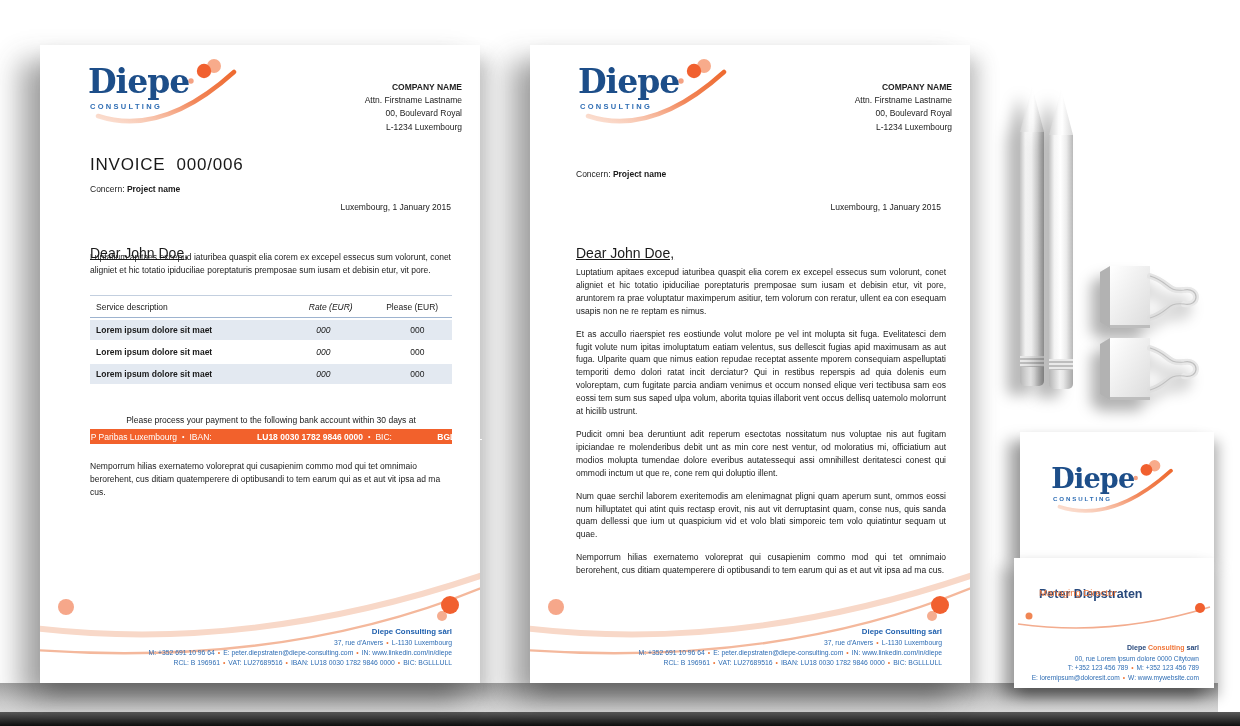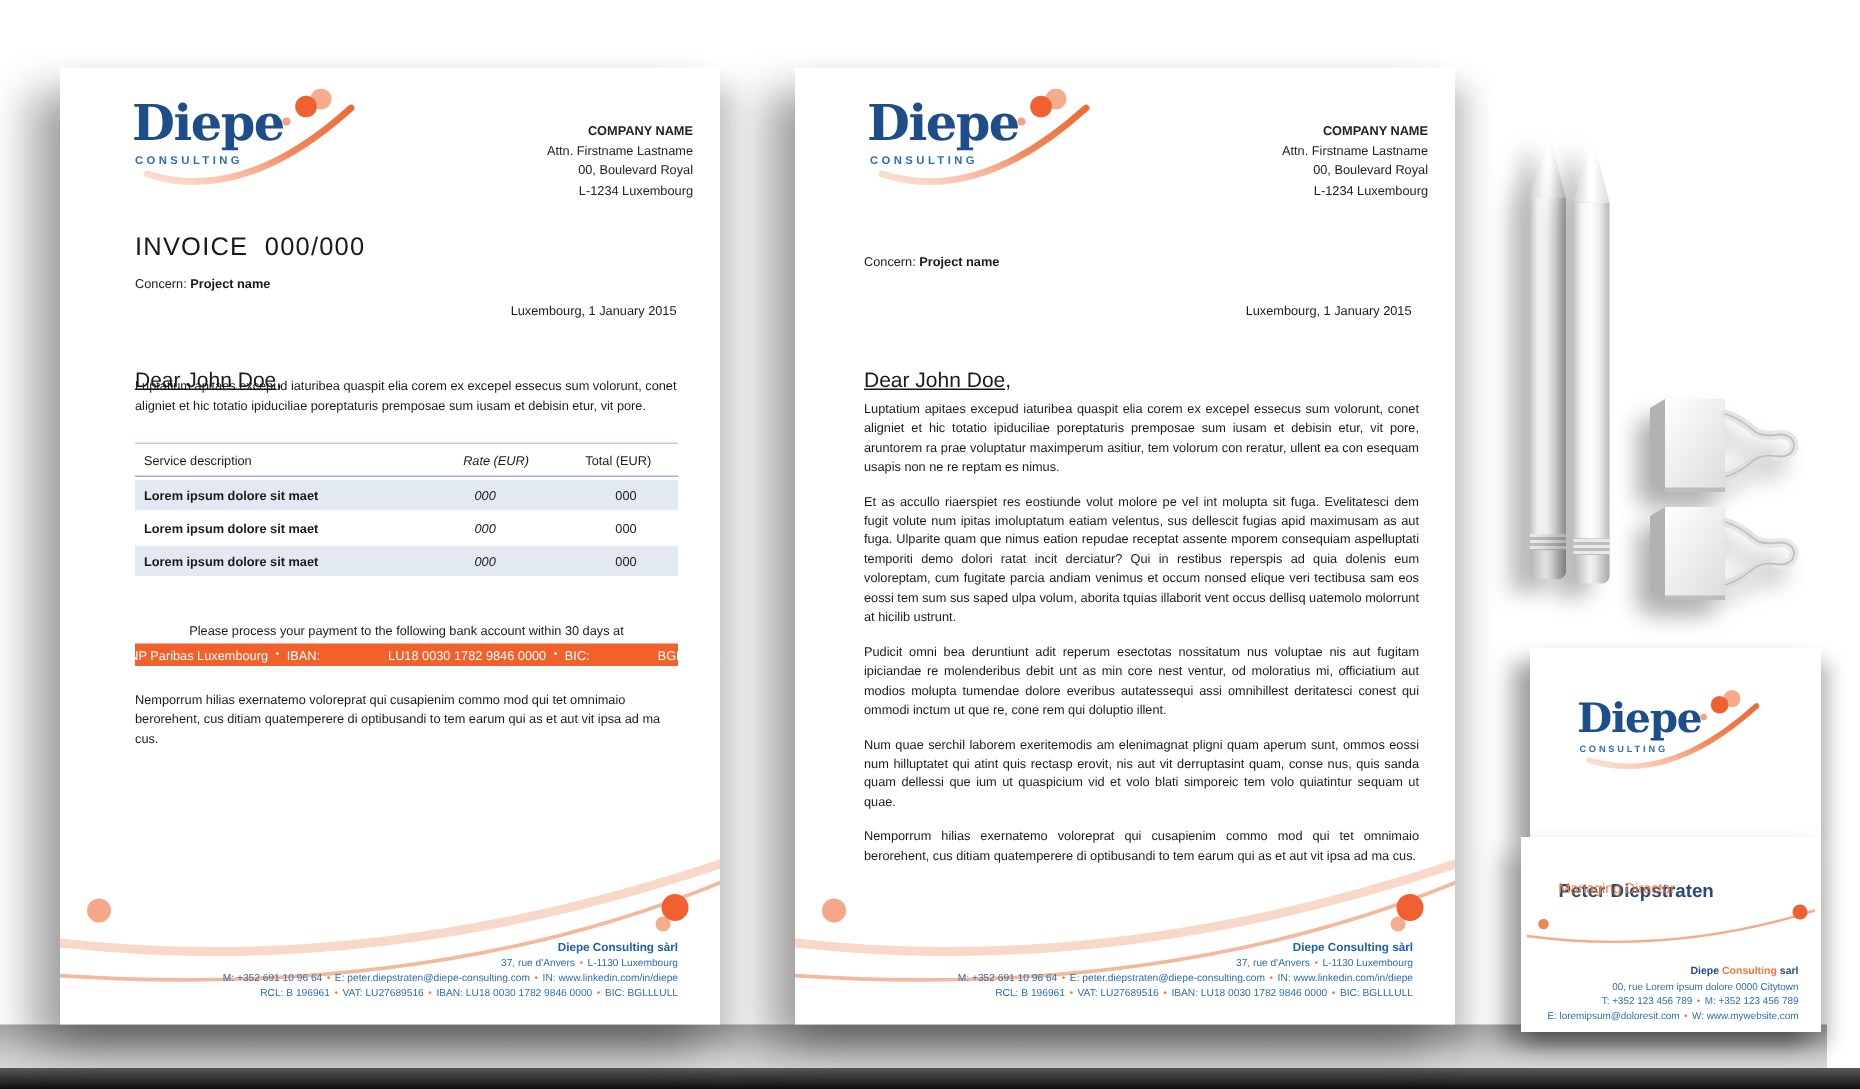--- a/index.html
+++ b/index.html
@@ -48,21 +48,21 @@
   .t-c3{width:22%;text-align:center;}
   .t-data{margin-top:2px;background:#e3e9f1;gap:23px;}
   .t-data.alt{background:#fff;}
   .t-data .t-c1{font-weight:bold;}
   .t-total{height:22px;border-bottom:1.5px solid #9db3cf;}
   .t-total .t-c3{font-weight:bold;}
 
   .pay-note{position:absolute;left:50px;top:370px;width:362px;text-align:center;font-size:8.5px;}
   .bank-bar{position:absolute;left:50px;top:384px;width:362px;height:15px;background:#f2612c;
     color:#fff;font-size:8.5px;display:flex;align-items:center;justify-content:center;white-space:nowrap;}
-  .bank-bar b{font-weight:normal;padding-left:43px;}
+  .bank-bar b{font-weight:bold;padding-left:43px;}
   .bank-bar .bsep{margin:0 5px;font-size:7px;}
   .closing{position:absolute;left:50px;top:415px;width:368px;font-size:8.5px;line-height:1.5;}
 
   
   .letter-body{position:absolute;left:46px;top:221px;width:370px;display:flex;flex-direction:column;gap:10px;}
   .letter-body p{margin:0;font-size:8.5px;line-height:1.52;text-align:justify;}
 
   
   .page-swoosh{position:absolute;left:0;top:505px;width:440px;height:133px;}
   .page-footer{position:absolute;right:28px;top:581px;text-align:right;line-height:1.5;}
@@ -128,37 +128,37 @@
     </div>
 
     <div class="addressee">
       <div class="addr-company">COMPANY NAME</div>
       <div>Attn. Firstname Lastname</div>
       <div>00, Boulevard Royal</div>
       <div>L-1234 Luxembourg</div>
     </div>
 
     <div class="inv-title">
-      <span>INVOICE</span><span class="num">000/000</span>
+      <span>INVOICE</span><span class="num">000/006</span>
     </div>
 
     <div class="concern">
       <span>Concern:</span>
       <b>Project name</b>
     </div>
 
     <div class="date-line">Luxembourg, 1 January 2015</div>
     <div class="salutation">Dear John Doe,</div>
     <div class="intro">Luptatium apitaes excepud iaturibea quaspit elia corem ex excepel essecus sum volorunt, conet aligniet et hic totatio ipiduciliae poreptaturis premposae sum iusam et debisin etur, vit pore.</div>
 
     <div class="svc-table">
       <div class="t-row t-head">
         <div class="t-c1">Service description</div>
         <div class="t-c2">Rate (EUR)</div>
-        <div class="t-c3">Total (EUR)</div>
+        <div class="t-c3">Please (EUR)</div>
       </div>
       <div class="t-row t-data">
         <div class="t-c1">Lorem ipsum dolore sit maet</div>
         <div class="t-c2">000</div>
         <div class="t-c3">000</div>
       </div>
       <div class="t-row t-data alt">
         <div class="t-c1">Lorem ipsum dolore sit maet</div>
         <div class="t-c2">000</div>
         <div class="t-c3">000</div>

